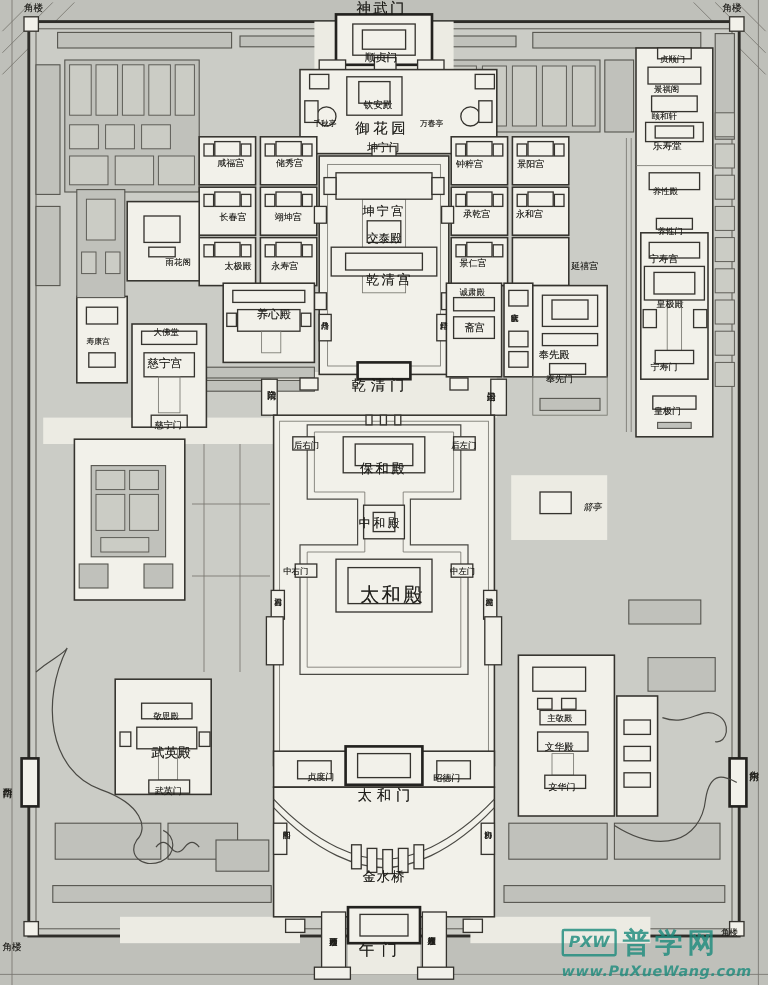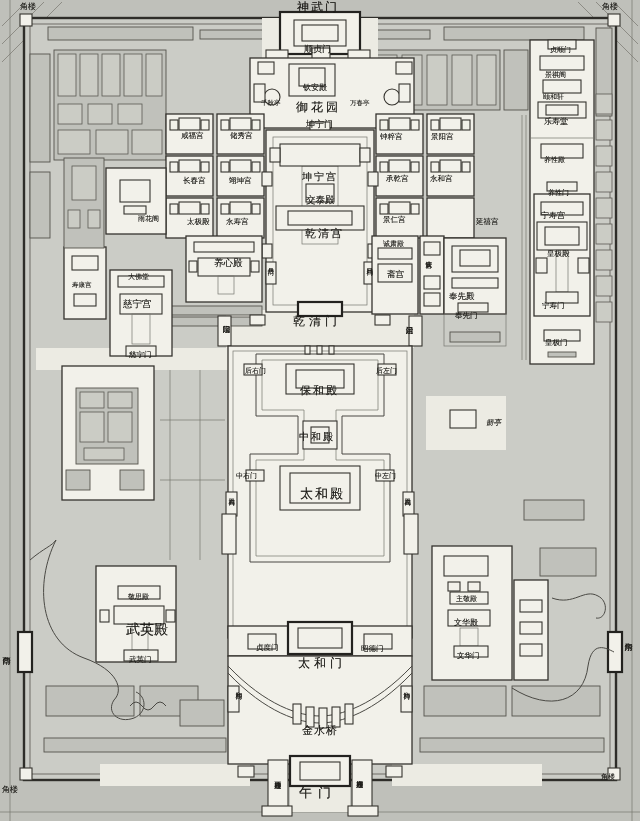--- a/index.html
+++ b/index.html
@@ -435,45 +435,52 @@
       <div class="lbl" style="left: 455px; top: 312px; font-size: 7.5px;">奉先门</div>
       <div class="lbl" style="left: 486px; top: 419px; font-size: 7.5px; font-style: italic;">箭亭</div>
       <div class="lbl v" style="left: 222px; top: 319px; font-size: 7.5px;">隆宗门</div>
       <div class="lbl v" style="left: 405px; top: 320px; font-size: 7.5px;">景运门</div>
       <div class="lbl v" style="left: 267px; top: 263px; font-size: 6.5px;">月华门</div>
       <div class="lbl v" style="left: 366px; top: 263px; font-size: 6.5px;">日精门</div>
       <div class="lbl" style="left: 245px; top: 368px; font-size: 7px;">后右门</div>
       <div class="lbl" style="left: 376px; top: 368px; font-size: 7px;">后左门</div>
       <div class="lbl" style="left: 300px; top: 385px; font-size: 11px; letter-spacing: 2px;">保和殿</div>
       <div class="lbl" style="left: 299px; top: 432px; font-size: 10px; letter-spacing: 2px;">中和殿</div>
-      <div class="lbl" style="left: 300px; top: 488px; font-size: 13px; letter-spacing: 2px; font-family: Liberation Mono, monospace;">太和殿</div>
+      <div class="lbl" style="left: 300px; top: 488px; font-size: 16px; letter-spacing: 2px;">太和殿</div>
       <div class="lbl" style="left: 236px; top: 473px; font-size: 7px;">中右门</div>
       <div class="lbl" style="left: 375px; top: 473px; font-size: 7px;">中左门</div>
       <div class="lbl v" style="left: 228px; top: 493px; font-size: 6.5px;">右翼门</div>
       <div class="lbl v" style="left: 404px; top: 493px; font-size: 6.5px;">左翼门</div>
       <div class="lbl" style="left: 256px; top: 644px; font-size: 7.5px;">贞度门</div>
       <div class="lbl" style="left: 361px; top: 645px; font-size: 7.5px;">昭德门</div>
       <div class="lbl" style="left: 298px; top: 657px; font-size: 12px; letter-spacing: 4px;">太和门</div>
       <div class="lbl v" style="left: 235px; top: 687px; font-size: 6.5px;">熙和门</div>
       <div class="lbl v" style="left: 403px; top: 687px; font-size: 6.5px;">协和门</div>
       <div class="lbl" style="left: 302px; top: 725px; font-size: 11px; letter-spacing: 1px;">金水桥</div>
       <div class="lbl" style="left: 299px; top: 786px; font-size: 13px; letter-spacing: 6px;">午门</div>
       <div class="lbl v" style="left: 273px; top: 776px; font-size: 7px;">西雁翅楼</div>
       <div class="lbl v" style="left: 355px; top: 775px; font-size: 7px;">东雁翅楼</div>
       <div class="lbl" style="left: 128px; top: 594px; font-size: 7px;">敬思殿</div>
-      <div class="lbl" style="left: 126px; top: 622px; font-size: 14px;">武英殿</div>
+      <div class="lbl" style="left: 126px; top: 622px; font-size: 11px;">武英殿</div>
       <div class="lbl" style="left: 129px; top: 656px; font-size: 7.5px;">武英门</div>
       <div class="lbl" style="left: 456px; top: 596px; font-size: 7px;">主敬殿</div>
       <div class="lbl" style="left: 454px; top: 619px; font-size: 8px;">文华殿</div>
       <div class="lbl" style="left: 457px; top: 652px; font-size: 7.5px;">文华门</div>
       <div class="lbl" style="left: 550px; top: 47px; font-size: 7px;">贞顺门</div>
       <div class="lbl" style="left: 545px; top: 72px; font-size: 7px;">景祺阁</div>
       <div class="lbl" style="left: 543px; top: 94px; font-size: 7px;">颐和轩</div>
       <div class="lbl" style="left: 544px; top: 118px; font-size: 8px;">乐寿堂</div>
       <div class="lbl" style="left: 544px; top: 157px; font-size: 7px;">养性殿</div>
       <div class="lbl" style="left: 548px; top: 190px; font-size: 7px;">养性门</div>
       <div class="lbl" style="left: 541px; top: 212px; font-size: 8px;">宁寿宫</div>
       <div class="lbl" style="left: 547px; top: 250px; font-size: 7.5px;">皇极殿</div>
       <div class="lbl" style="left: 542px; top: 302px; font-size: 7.5px;">宁寿门</div>
       <div class="lbl" style="left: 545px; top: 339px; font-size: 7.5px;">皇极门</div>
     </div>
 
+<div id="watermark" style="color: rgb(31, 140, 126);">
+  <div id="wm-row">
+    <span id="wm-badge">PXW</span>
+    <span id="wm-site">普学网</span>
+  </div>
+  <div id="wm-url">www.PuXueWang.com</div>
 </div>
+</div>
 
 </body></html>

